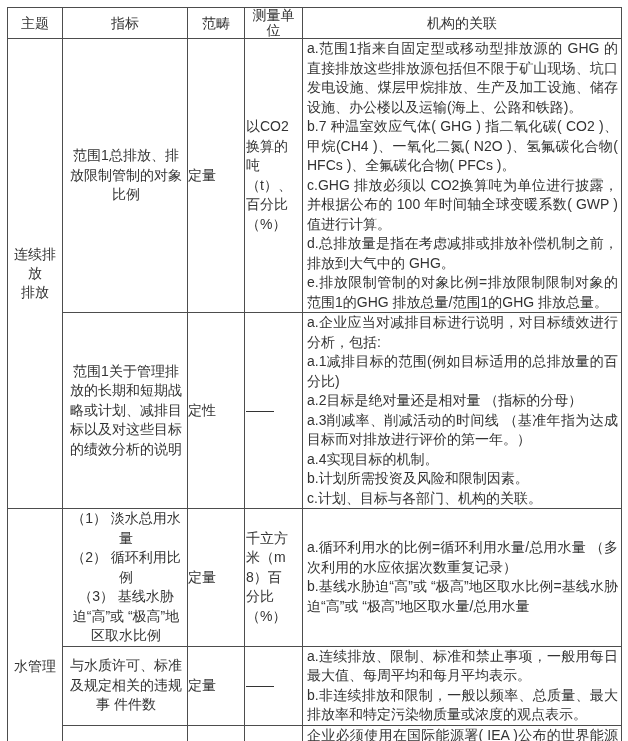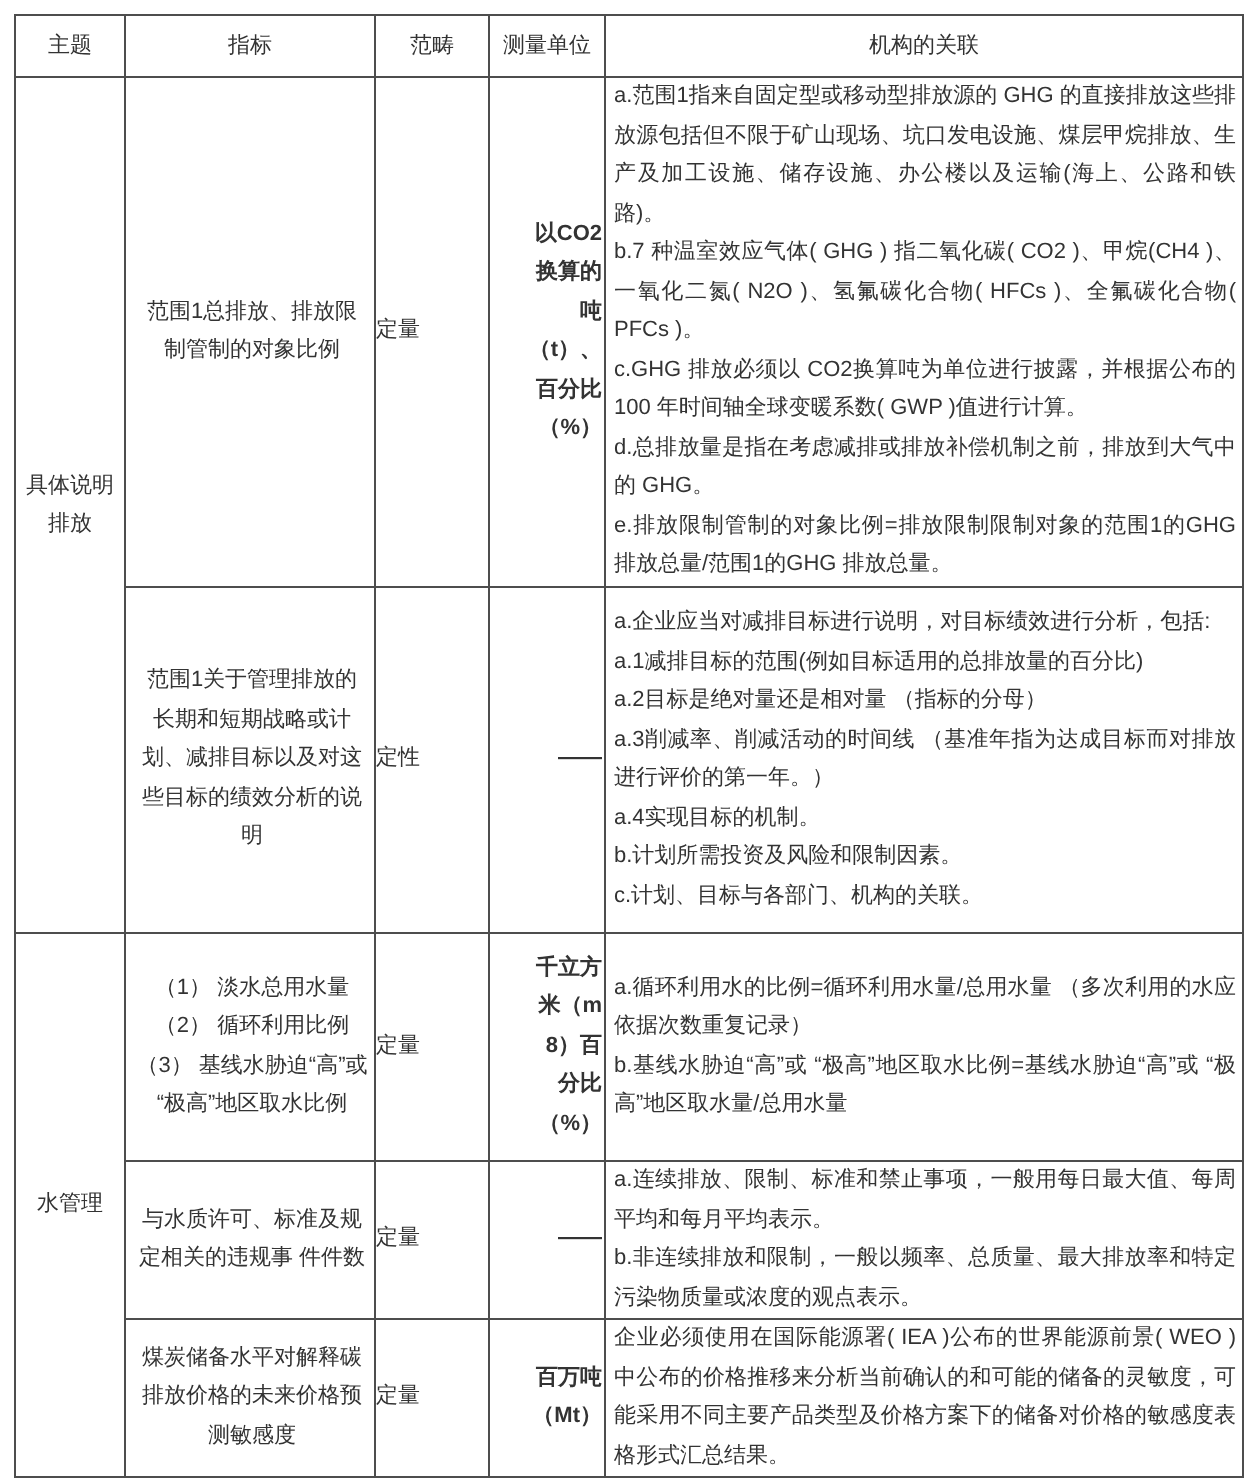--- a/index.html
+++ b/index.html
@@ -7,27 +7,27 @@
     width:628px;height:741px;overflow:hidden;background:#ffffff;
     font-family:"Liberation Sans","DejaVu Sans",sans-serif;
     color:#333333;
   }
   table.doc-table{
     border-collapse:collapse;table-layout:fixed;
     width:614px;margin:7px 0 0 7px;
   }
   td,th{
     border:1px solid #4d4d4d;vertical-align:middle;box-sizing:border-box;
-    font-size:11px;font-weight:normal;overflow:hidden;padding:0;
+    font-size:14px;font-weight:normal;overflow:hidden;padding:0;
   }
   th.hcell{text-align:center;line-height:15px;padding:0 2px;}
   td.topic{text-align:center;white-space:pre-line;line-height:19px;padding:0 2px;}
   td.ind{text-align:center;white-space:pre-line;line-height:19.5px;padding:0 3px 0 5px;}
   td.cat{line-height:19.5px;}
-  td.unit{text-align:right;white-space:pre-line;line-height:19.5px;padding:0 1px;font-weight:bold;}
+  td.unit{text-align:left;white-space:pre-line;line-height:19.5px;padding:0 1px;}
   td.desc{text-align:justify;white-space:pre-line;line-height:19.5px;padding:0 3px 0 4px;}
   tr.tr-head{height:31px;}
   tr.tr-r1{height:255px;}
   tr.tr-r2{height:173px;}
   tr.tr-r3{height:114px;}
   tr.tr-r4{height:78px;}
   tr.tr-r5{height:74px;}
 </style>
 </head>
 <body>
@@ -44,21 +44,21 @@
     <tr class="tr-head">
       <th class="hcell">主题</th>
       <th class="hcell">指标</th>
       <th class="hcell">范畴</th>
       <th class="hcell">测量单位</th>
       <th class="hcell">机构的关联</th>
     </tr>
   </thead>
   <tbody>
     <tr class="tr-r1">
-      <td class="topic" rowspan="2">具体说明
+      <td class="topic" rowspan="2">连续排放
 排放</td>
       <td class="ind">范围1总排放、排放限制管制的对象比例</td>
       <td class="cat">定量</td>
       <td class="unit">以CO2
 换算的
 吨
 （t）、
 百分比
 （%）</td>
       <td class="desc">a.范围1指来自固定型或移动型排放源的 GHG 的直接排放这些排放源包括但不限于矿山现场、坑口发电设施、煤层甲烷排放、生产及加工设施、储存设施、办公楼以及运输(海上、公路和铁路)。

